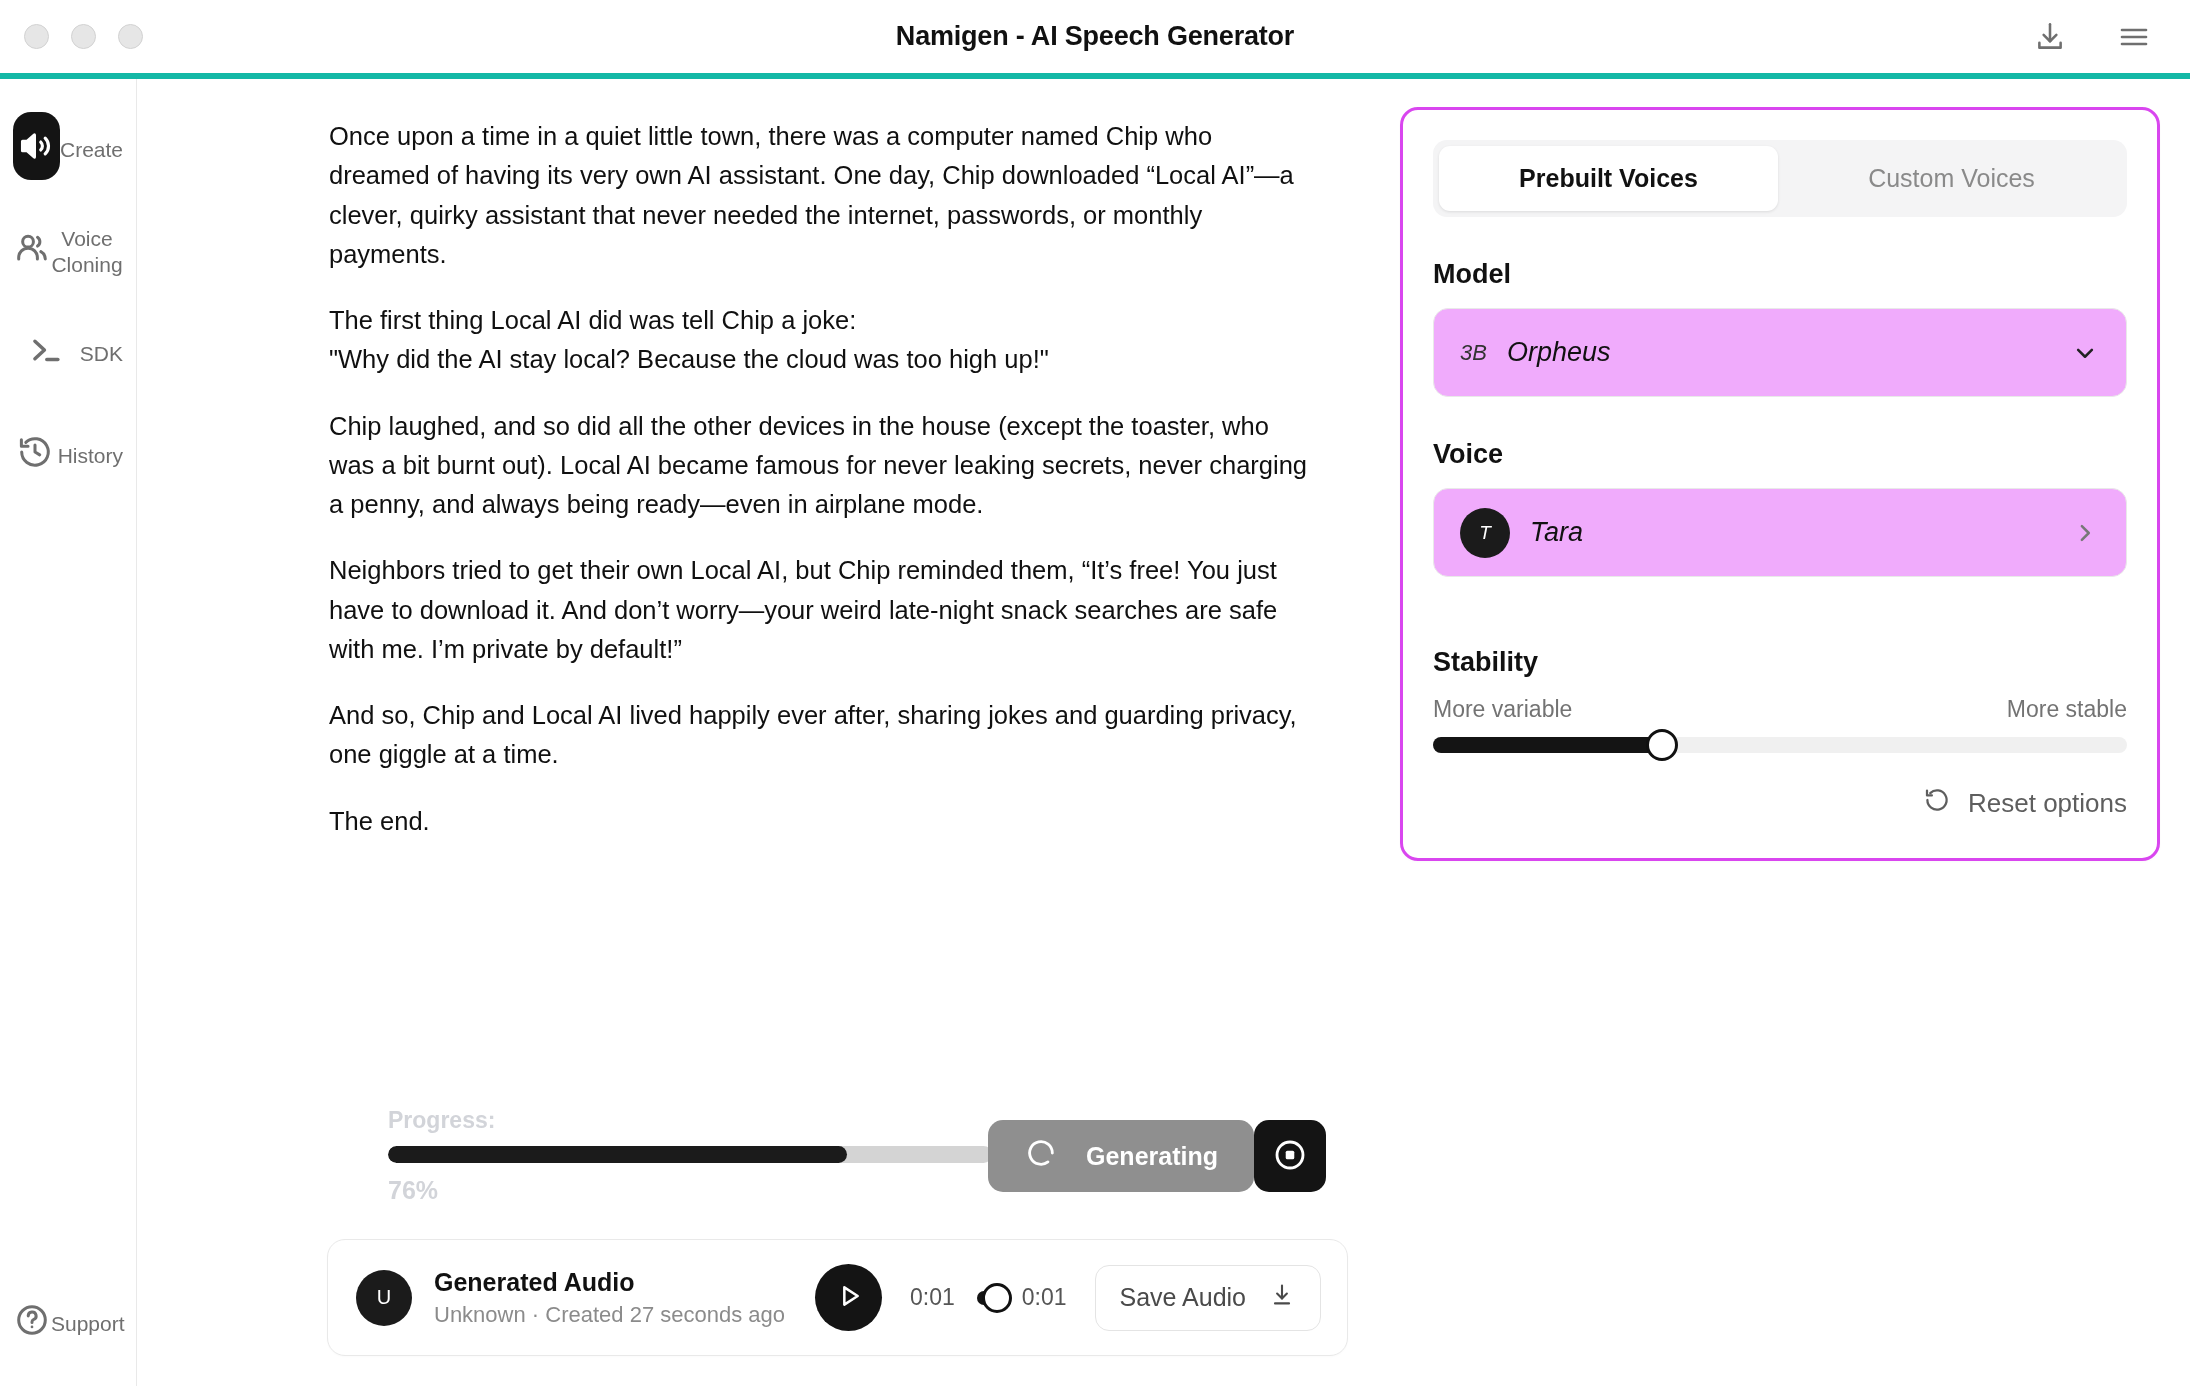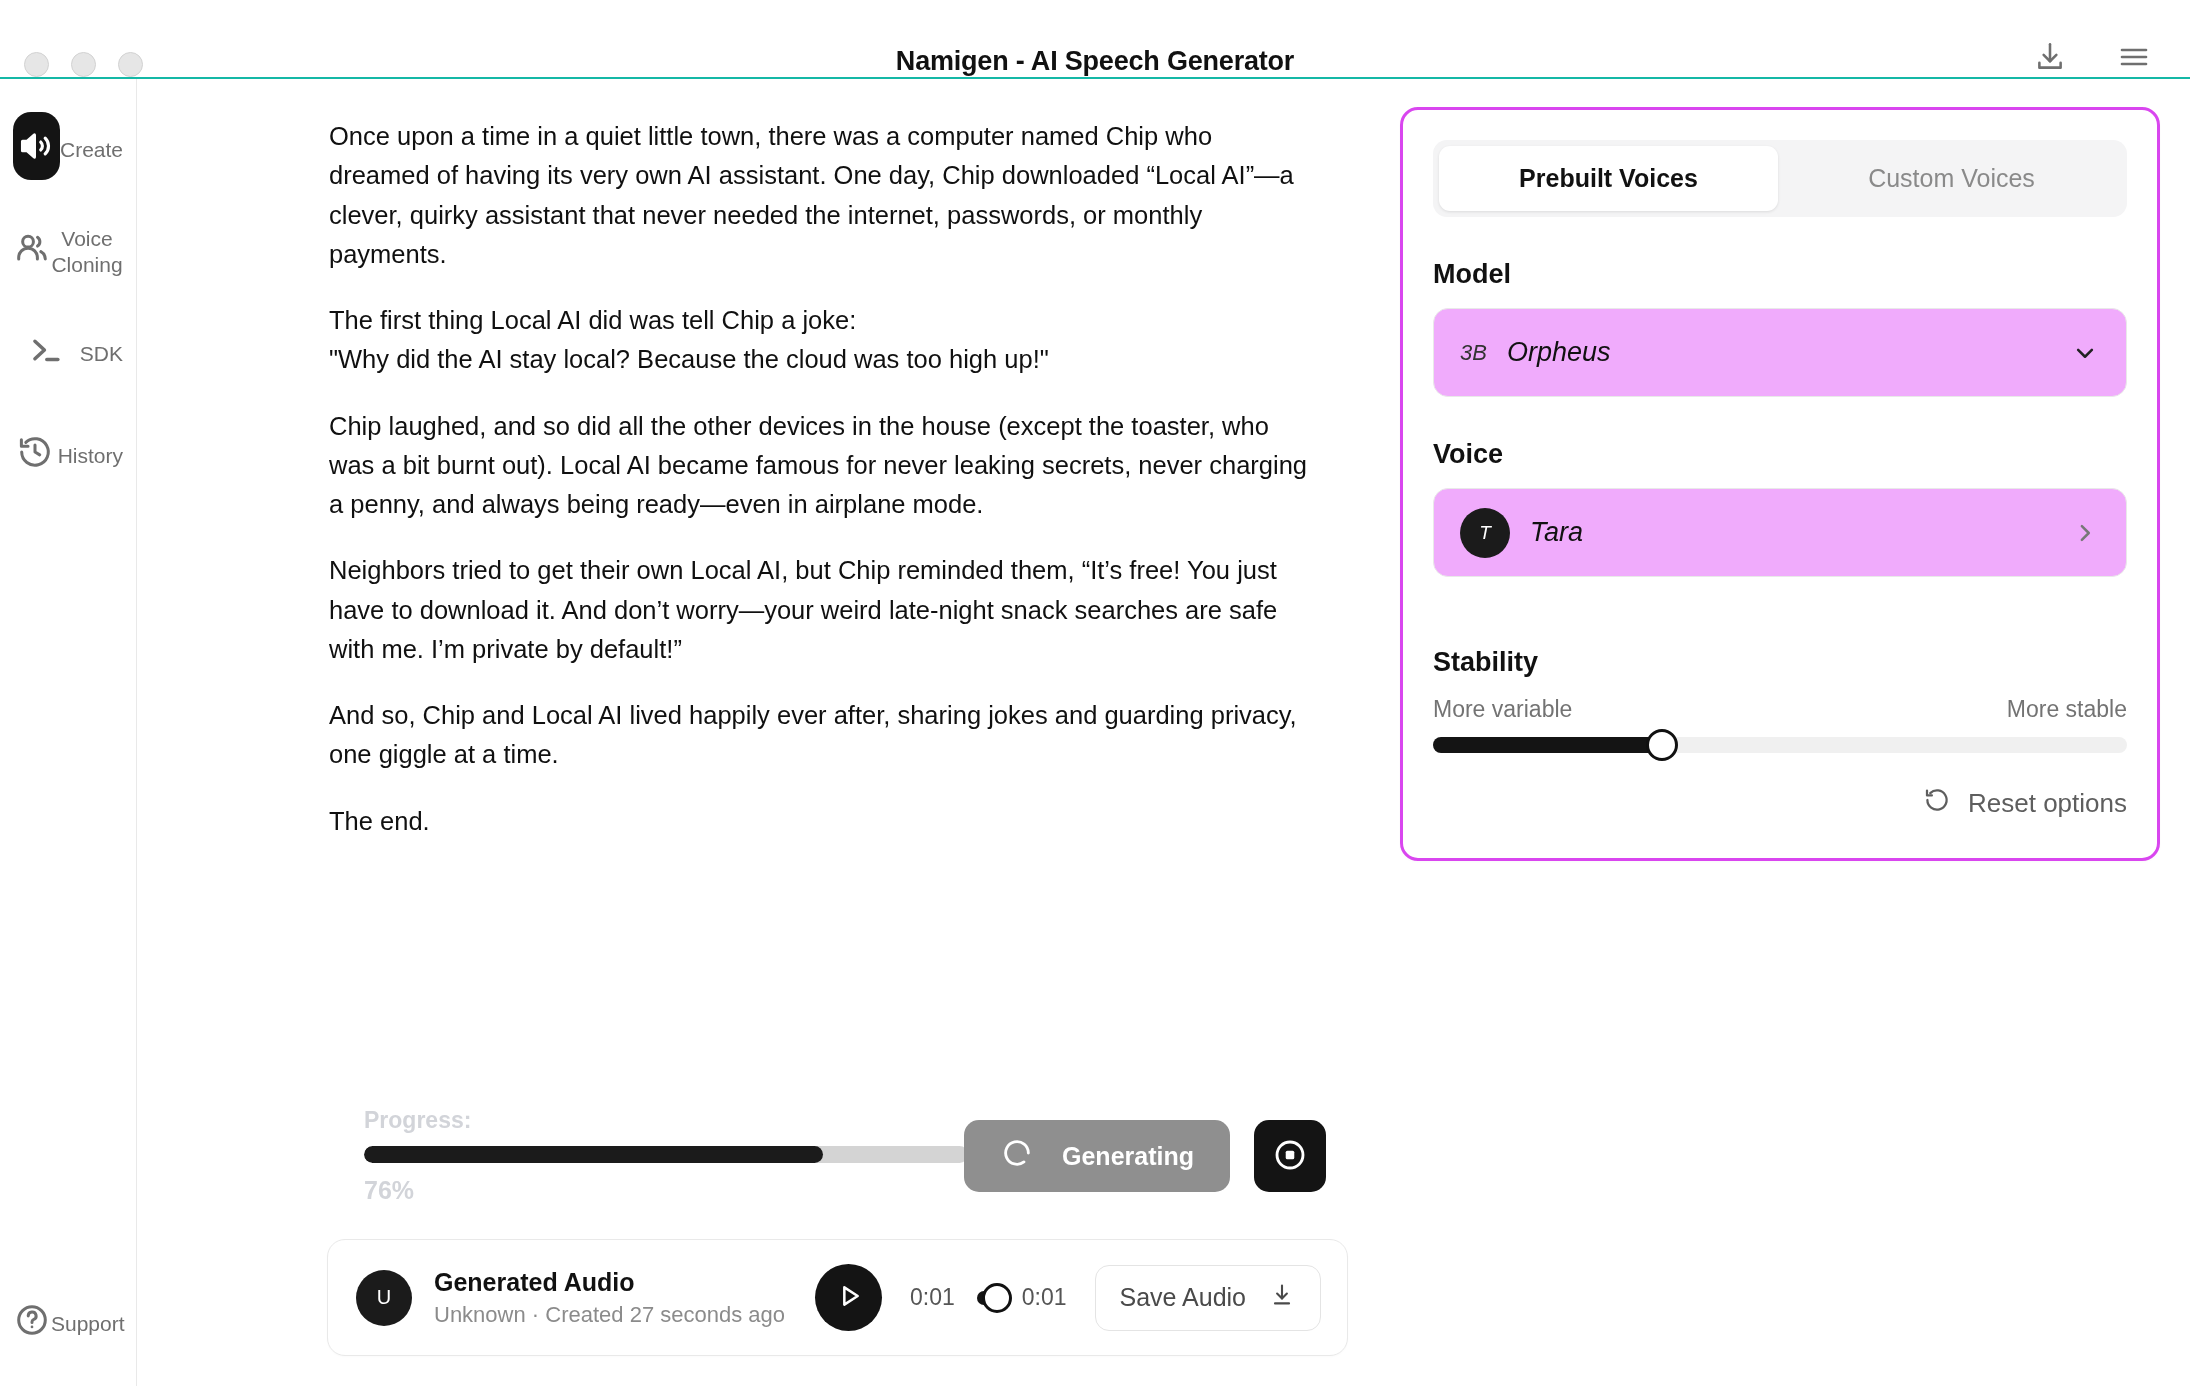--- a/index.html
+++ b/index.html
@@ -8,22 +8,22 @@
     font-family: "Liberation Sans", sans-serif;
     background: #ffffff;
     overflow: hidden;
   }
   .app { position: relative; width: 2190px; height: 1386px; display: flex; flex-direction: column; }
 
   
   .titlebar {
     position: relative;
     height: 79px; min-height: 79px;
-    border-bottom: 2px solid #14b8a6;
-    display: flex; align-items: flex-end;
+    border-bottom: 6px solid #14b8a6;
+    display: flex; align-items: center;
     background: #fff;
   }
   .traffic { display: flex; gap: 22px; padding-left: 24px; align-items: center; }
   .light {
     width: 25px; height: 25px; border-radius: 50%;
     background: #e6e6e6; border: 1px solid #d2d2d2;
   }
   .title {
     position: absolute; left: 0; right: 0; text-align: center;
     font-size: 27px; font-weight: bold; color: #111; letter-spacing: -0.2px;
@@ -90,21 +90,21 @@
     margin-bottom: 34px; margin-top: 4px;
   }
   .progress-wrap { width: 600px; }
   .progress-label { font-size: 23px; color: #d2d4d9; font-weight: 600; margin-bottom: 12px; }
   .progress-track {
     width: 604px; height: 17px; border-radius: 9px; background: #d4d4d4; overflow: hidden;
   }
   .progress-fill { height: 100%; background: #1b1b1b; border-radius: 9px; }
   .progress-pct { font-size: 25px; color: #d2d4d9; font-weight: 600; margin-top: 13px; }
 
-  .btn-group { margin-left: auto; display: flex; align-items: center; gap: 24px; margin-right: 22px; }
+  .btn-group { margin-left: auto; display: flex; align-items: center; margin-right: 22px; }
   .btn-generating {
     height: 72px; padding: 0 36px; border-radius: 15px;
     background: #8f8f8f; color: #fff; border: none;
     display: flex; align-items: center; gap: 28px;
     font-size: 25px; font-weight: bold; cursor: default;
     font-family: "Liberation Sans", sans-serif;
   }
   .btn-stop {
     width: 72px; height: 72px; border-radius: 15px; background: #141414;
     border: none; display: flex; align-items: center; justify-content: center; cursor: pointer;

